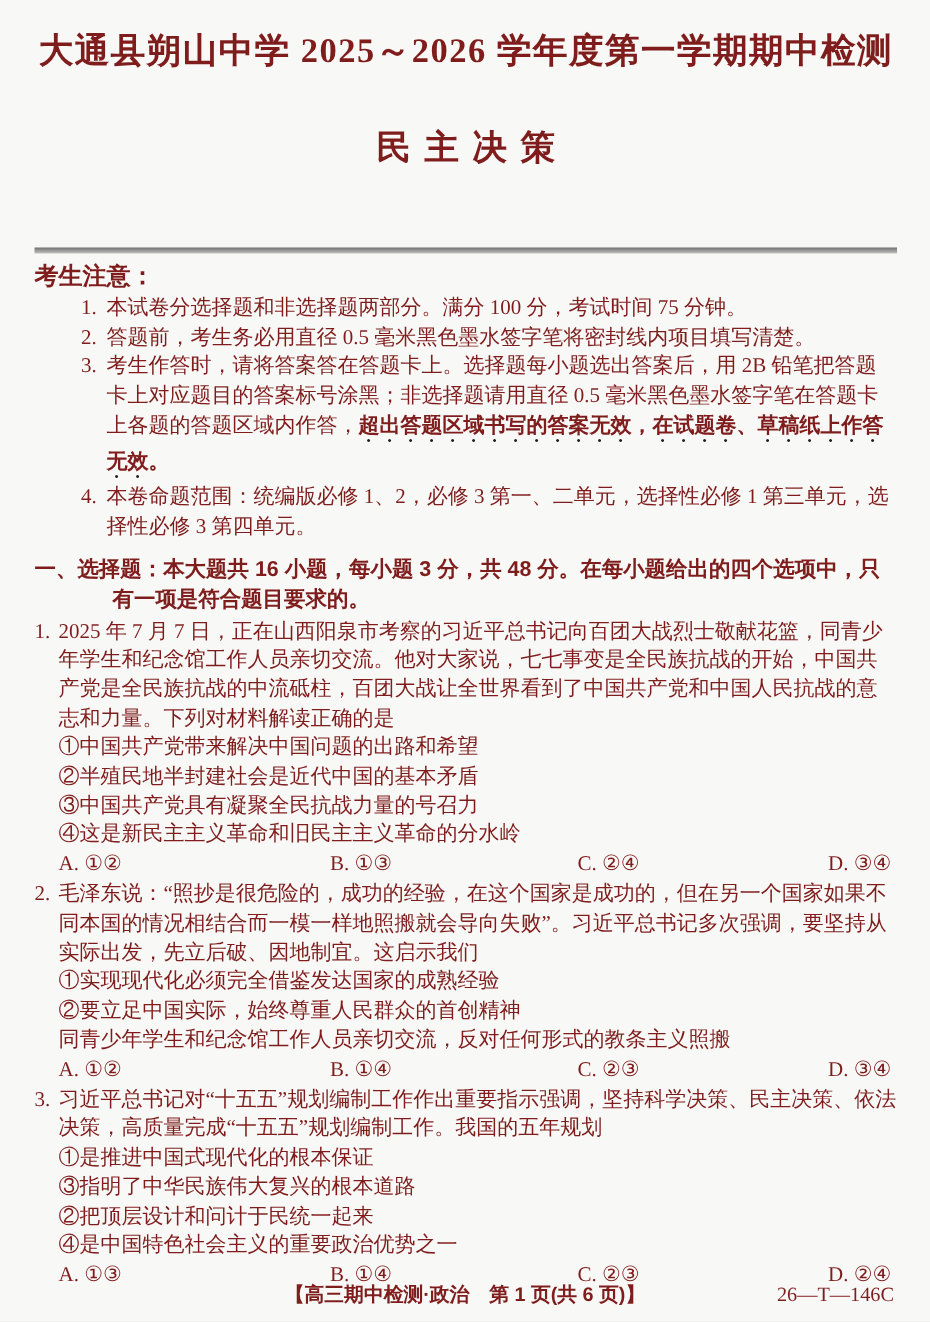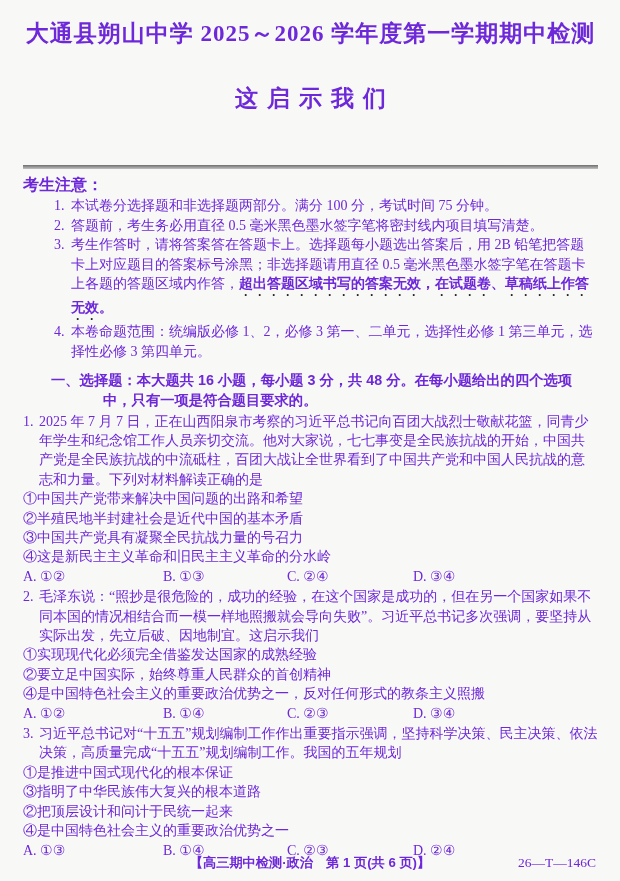--- a/index.html
+++ b/index.html
@@ -3,21 +3,21 @@
 <meta charset="utf-8">
 <style>
   * { margin: 0; padding: 0; box-sizing: border-box; }
   html, body { background: #e9e9e7; }
   .page {
     position: relative;
     width: 620px;
     height: 881px;
     margin: 0 auto;
     background: #f8f8f6;
-    color: #6d28d9;
+    color: #7f1d1d;
     font-family: "Liberation Serif", "DejaVu Serif", serif;
     font-size: 14px;
     line-height: 19.4px;
     padding: 12px 22px 0 23px;
     overflow: hidden;
   }
   .exam-title {
     text-align: center;
     font-family: "Liberation Serif", "DejaVu Serif", serif;
     font-size: 23px;
@@ -63,30 +63,30 @@
     text-emphasis-position: under right;
   }
   .section-head {
     margin-top: 8px;
     font-family: "Liberation Sans", "DejaVu Sans", sans-serif;
     font-weight: 700;
     font-size: 14.3px;
     line-height: 20.5px;
     padding-left: 52px;
     text-indent: -52px;
-    margin-left: 28px;
   }
   .q { margin-top: 1px; }
   .q-stem { padding-left: 16px; text-indent: -16px; }
   .q-num { display: inline-block; width: 16px; text-indent: 0; }
-  .q-item { }
+  .q-item { margin-left: 16px; }
   .q-options {
     display: grid;
     grid-template-columns: 140px 124px 126px auto;
-    margin-left: 0;
+    margin-left: 16px;
+    gap: 41px;
   }
   .footer {
     position: absolute;
     left: 0; right: 0;
     bottom: 8px;
     height: 20px;
     margin-top: 32px;
   }
   .footer-center {
     text-align: center;
@@ -103,21 +103,21 @@
     font-size: 13.5px;
     line-height: 20px;
   }
 </style>
 </head>
 <body>
 
 <div class="page">
 
   <div class="exam-title">大通县朔山中学 2025～2026 学年度第一学期期中检测</div>
-  <div class="exam-subject">这启示我们</div>
+  <div class="exam-subject">民主决策</div>
 
   <div class="rule"></div>
 
   <div class="notice">
     <div class="notice-heading">考生注意：</div>
     <div class="n-item"><span class="n-num">1.</span><span>本试卷分选择题和非选择题两部分。满分 100 分，考试时间 75 分钟。</span></div>
     <div class="n-item"><span class="n-num">2.</span><span>答题前，考生务必用直径 0.5 毫米黑色墨水签字笔将密封线内项目填写清楚。</span></div>
     <div class="n-item"><span class="n-num">3.</span><span>考生作答时，请将答案答在答题卡上。选择题每小题选出答案后，用 2B 铅笔把答题卡上对应题目的答案标号涂黑；非选择题请用直径 0.5 毫米黑色墨水签字笔在答题卡上各题的答题区域内作答，</span><span class="emph">超出答题区域书写的答案无效，在试题卷、草稿纸上作答无效。</span></div>
     <div class="n-item"><span class="n-num">4.</span><span>本卷命题范围：统编版必修 1、2，必修 3 第一、二单元，选择性必修 1 第三单元，选择性必修 3 第四单元。</span></div>
   </div>
@@ -135,21 +135,21 @@
       <span>B. ①③</span>
       <span>C. ②④</span>
       <span>D. ③④</span>
     </div>
   </div>
 
   <div class="q">
     <div class="q-stem"><span class="q-num">2.</span><span>毛泽东说：“照抄是很危险的，成功的经验，在这个国家是成功的，但在另一个国家如果不同本国的情况相结合而一模一样地照搬就会导向失败”。习近平总书记多次强调，要坚持从实际出发，先立后破、因地制宜。这启示我们</span></div>
     <div class="q-item">①实现现代化必须完全借鉴发达国家的成熟经验</div>
     <div class="q-item">②要立足中国实际，始终尊重人民群众的首创精神</div>
-    <div class="q-item">④是中国特色社会主义的重要政治优势之一，反对任何形式的教条主义照搬</div>
+    <div class="q-item">同青少年学生和纪念馆工作人员亲切交流，反对任何形式的教条主义照搬</div>
     <div class="q-options">
       <span>A. ①②</span>
       <span>B. ①④</span>
       <span>C. ②③</span>
       <span>D. ③④</span>
     </div>
   </div>
 
   <div class="q">
     <div class="q-stem"><span class="q-num">3.</span><span>习近平总书记对“十五五”规划编制工作作出重要指示强调，坚持科学决策、民主决策、依法决策，高质量完成“十五五”规划编制工作。我国的五年规划</span></div>

